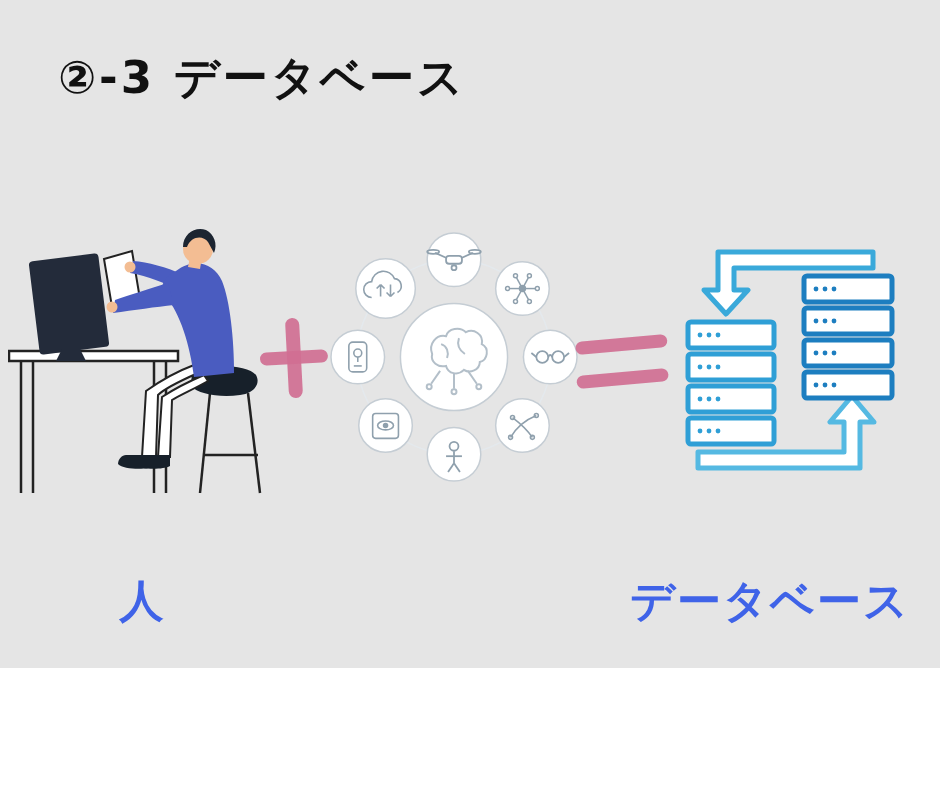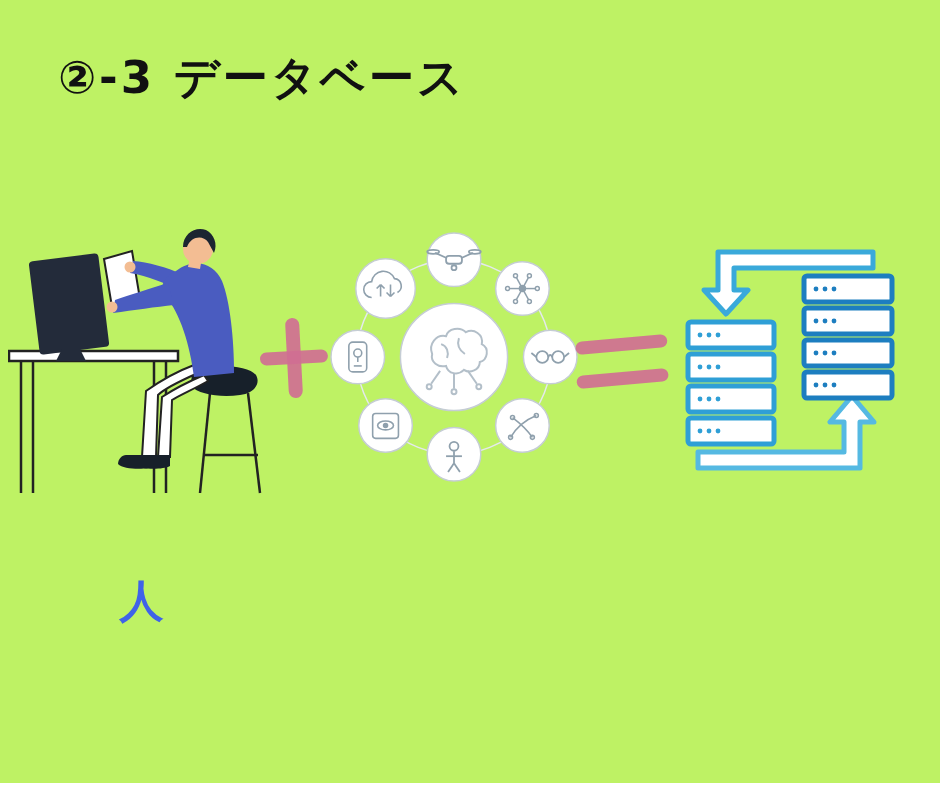--- a/index.html
+++ b/index.html
@@ -1,17 +1,17 @@
 <!DOCTYPE html>
 <html><head>
 <meta charset="utf-8">
 <style>
   html,body { margin:0; padding:0; background:#ffffff; }
   .slide {
-    position:relative; width:940px; height:783px; background:#bef264;
+    position:relative; width:940px; height:668px; background:#e5e5e5;
     font-family:"DejaVu Sans","Liberation Sans",sans-serif; overflow:hidden;
   }
   .title {
     position:absolute; left:58px; top:48px; margin:0;
     font-size:45px; font-weight:800; letter-spacing:3px; color:#111111;
   }
   .fig { position:absolute; }
   .fig svg { width:100%; height:100%; display:block; }
   .fig-person   { left:8px;   top:205px; width:255px; height:290px; }
   .op-plus      { left:256px; top:314px; width:76px;  height:88px; transform:rotate(-3deg); }
@@ -244,14 +244,15 @@
           <circle cx="31" cy="153" r="2.4"></circle>
           <circle cx="40" cy="153" r="2.4"></circle>
         <circle cx="22" cy="185" r="2.4"></circle>
           <circle cx="31" cy="185" r="2.4"></circle>
           <circle cx="40" cy="185" r="2.4"></circle>
       </g>
     </svg>
   </div>
 
   <p class="caption cap-person" style="color: rgb(63, 99, 232);">人</p>
+  <p class="caption cap-database" style="color: rgb(63, 99, 232);">データベース</p>
 
 </div>
 
 </body></html>

